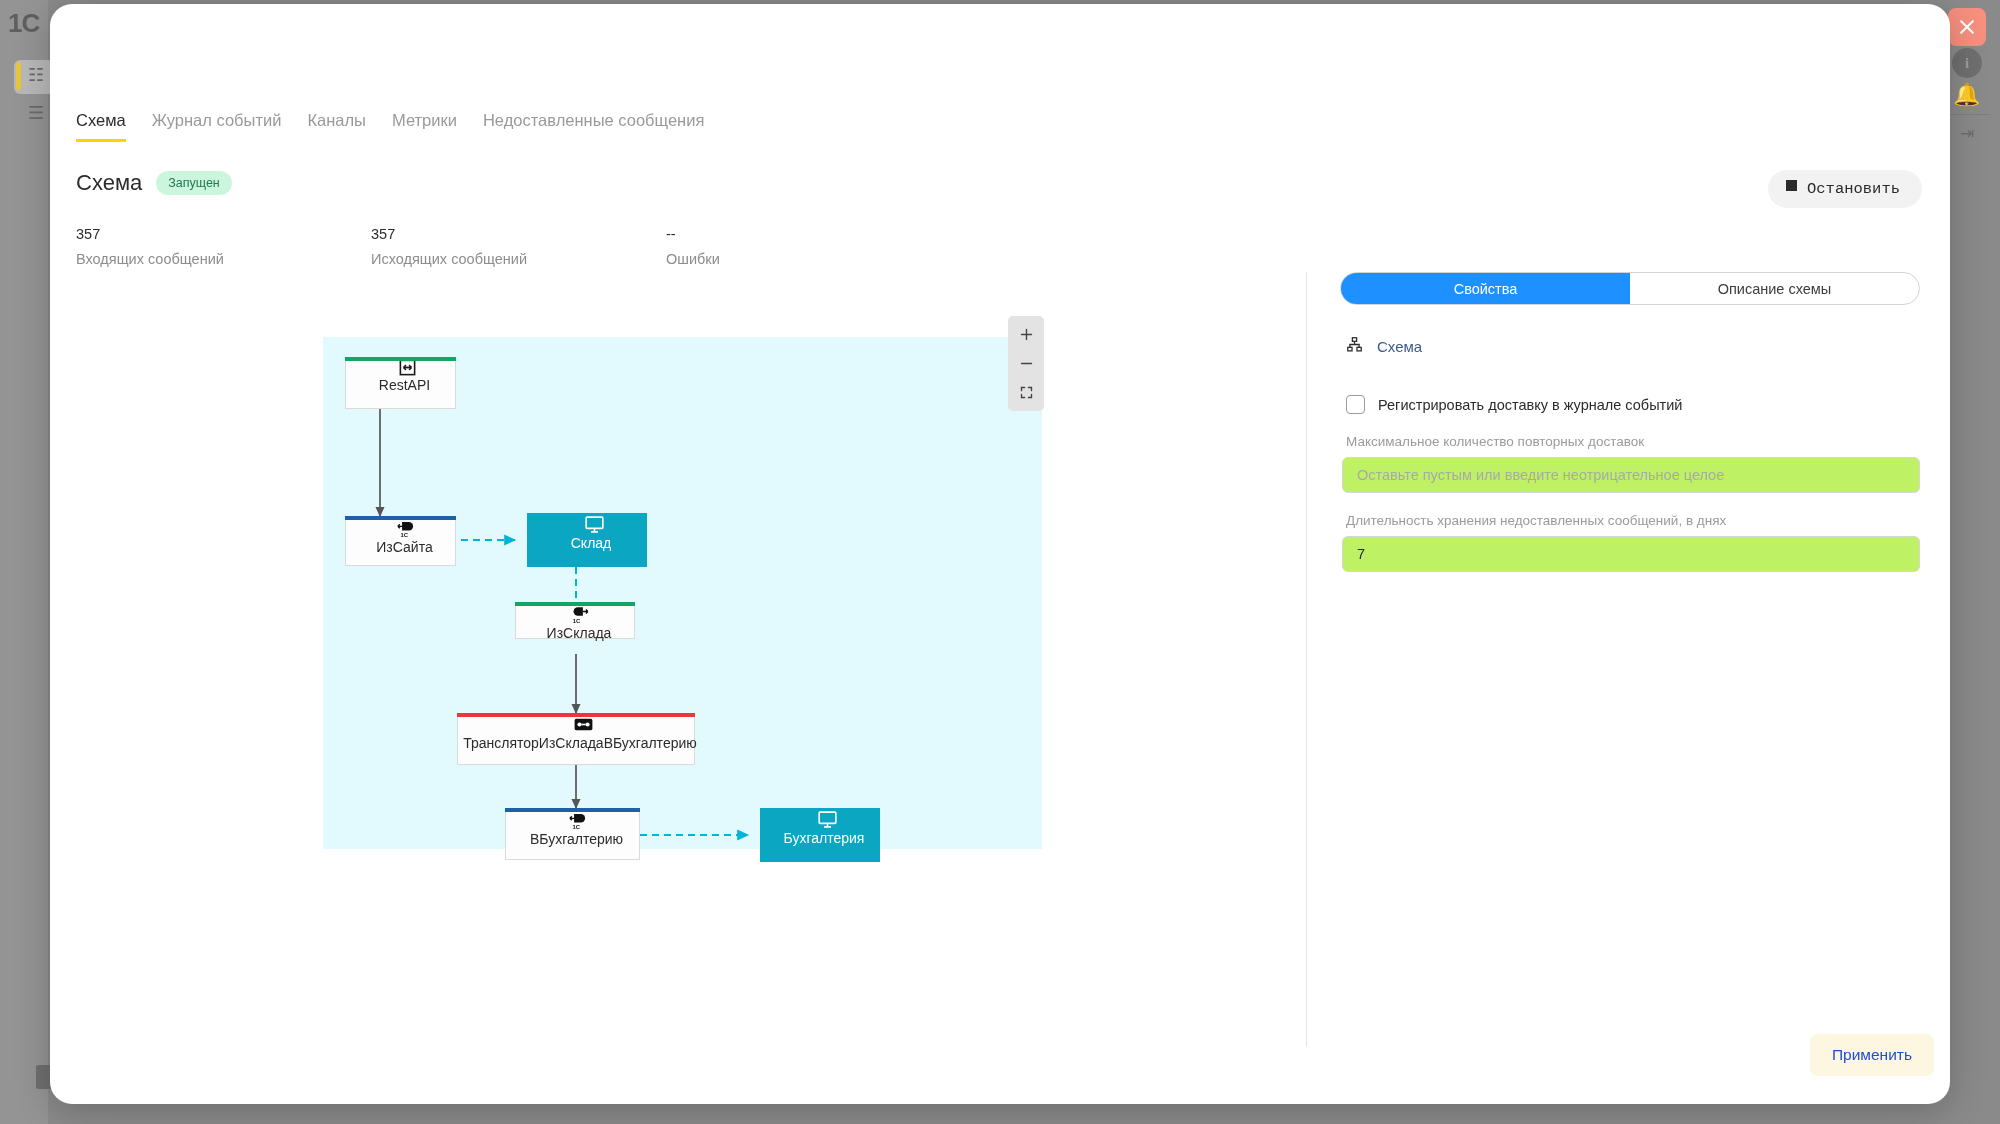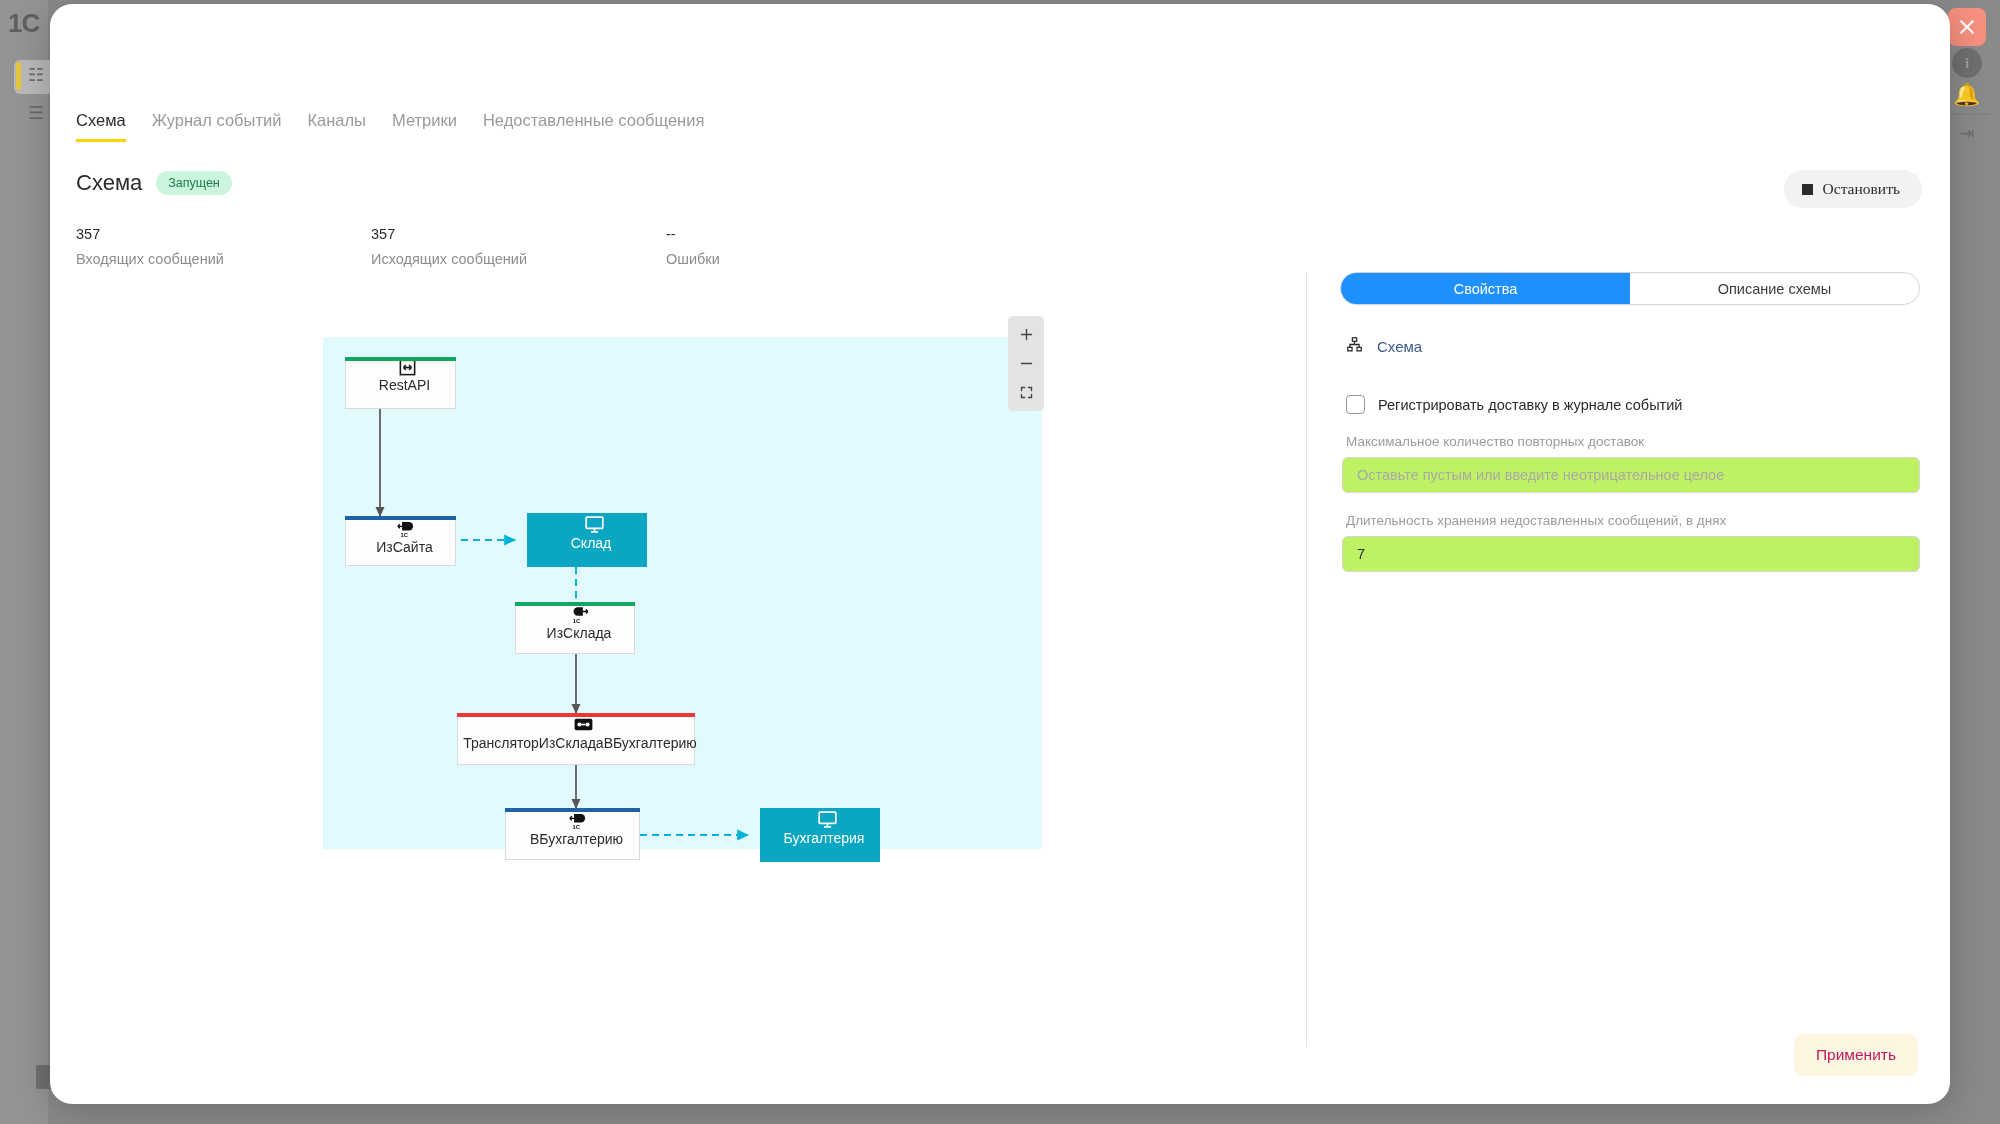--- a/index.html
+++ b/index.html
@@ -97,23 +97,23 @@
   #status-badge {
     background: #ccf5dd; color: #1f7a4d;
     font-size: 12.5px; padding: 5px 12px; border-radius: 12px;
   }
 
   
   #stop-button {
     position: absolute; right: 28px; top: 166px;
     background: #f2f2f2; border: none; border-radius: 19px;
     padding: 10px 22px 10px 18px;
-    display: flex; align-items: center; gap: 10px;
+    display: flex; align-items: flex-start; gap: 10px;
     font-size: 15.5px; color: #2b2b2b; cursor: pointer;
-    font-family: Liberation Serif, serif;
+    font-family: Liberation Mono, monospace;
   }
   #stop-square { width: 11px; height: 11px; background: #2b2b2b; }
 
   
   #stats {
     position: absolute; left: 26px; top: 222px;
     width: 1300px; display: flex;
   }
   .stat { width: 295px; }
   .stat-value { font-size: 14.5px; color: #2b2b2b; margin-bottom: 9px; }
@@ -207,22 +207,22 @@
   .field input {
     width: 100%; height: 36px; border: 1px solid #d6d6d6;
     border-radius: 6px; padding: 0 14px; font-size: 14.5px;
     color: #2b2b2b; font-family: "Liberation Sans", sans-serif;
     background: #bef264;
   }
   .field input::placeholder { color: #a9a9a9; }
 
   
   #apply-button {
-    position: absolute; right: 32px; bottom: 28px;
-    background: #fdf6e0; color: #be185d; border: none;
+    position: absolute; right: 16px; bottom: 28px;
+    background: #fdf6e0; color: #1d4ed8; border: none;
     border-radius: 8px; padding: 12px 22px; font-size: 15.5px;
     cursor: pointer; font-family: "Liberation Sans", sans-serif;
   }
 </style>
 </head>
 <body>
 
 <div id="app-backdrop">
   <div id="bg-left-rail"></div>
   <div id="bg-logo">1C</div>
@@ -336,21 +336,21 @@
         <div class="node-icon">
           <svg viewBox="0 0 24 24" width="21" height="21" fill="none" stroke="#ffffff" stroke-width="1.9">
             <rect x="2.5" y="3.5" width="19" height="13" rx="1"></rect>
             <line x1="8" y1="20.5" x2="16" y2="20.5"></line>
               <line x1="12" y1="16.5" x2="12" y2="20.5"></line>
           </svg>
         </div>
         <div class="node-label">Склад</div>
       </div>
 
-      <div class="node" style="left:192px; top:265px; width:120px; height:52px;">
+      <div class="node" style="left:192px; top:265px; width:120px; height:37px;">
         <div class="node-top" style="background:#12a662"></div>
         <div class="node-icon">
           <svg viewBox="0 0 26 26" width="22" height="22" fill="#111">
             <path d="M14 5 h-6 a5 5 0 0 0 0 10 h6 z" fill="#111"></path>
             <path d="M14 10 h6 M20 10 l-2.4 -2.4 M20 10 l-2.4 2.4" stroke="#111" stroke-width="1.6" fill="none"></path>
             <text x="2" y="24" font-size="7" font-family="Liberation Sans" font-weight="700" fill="#111">1C</text>
           </svg>
         </div>
         <div class="node-label">ИзСклада</div>
       </div>

